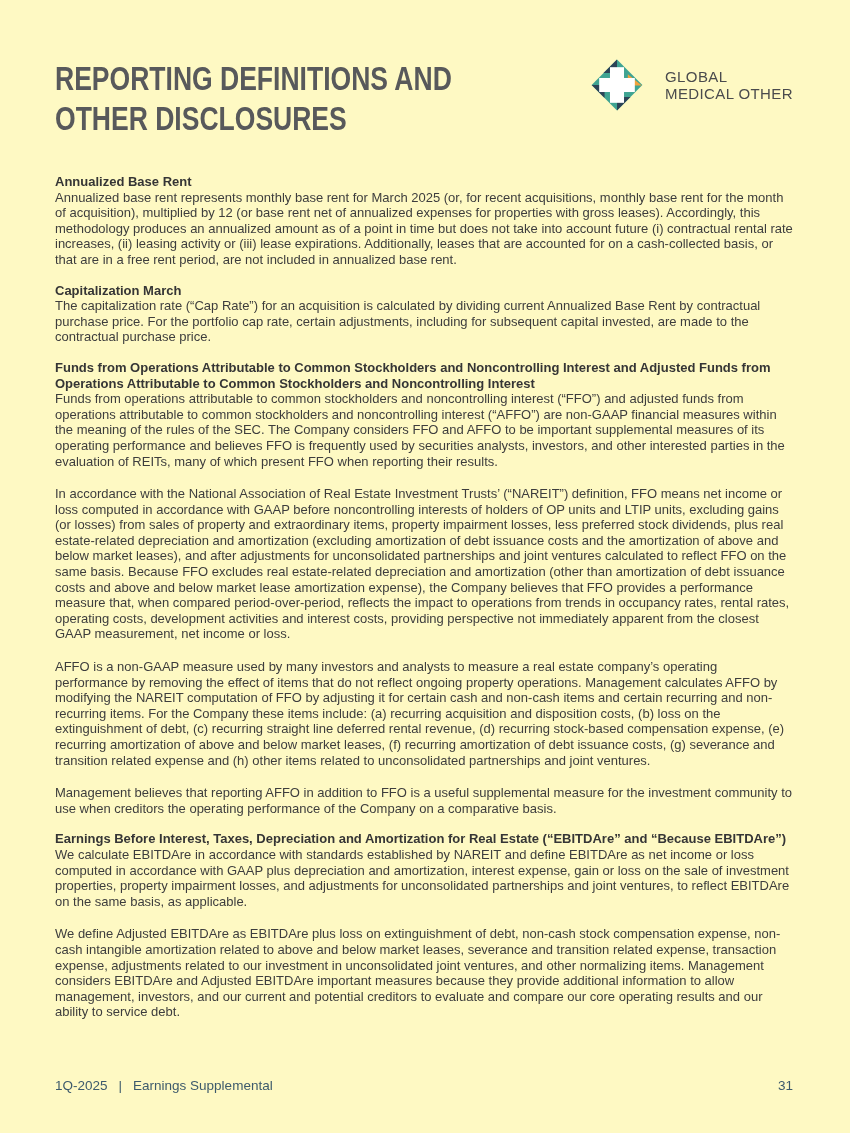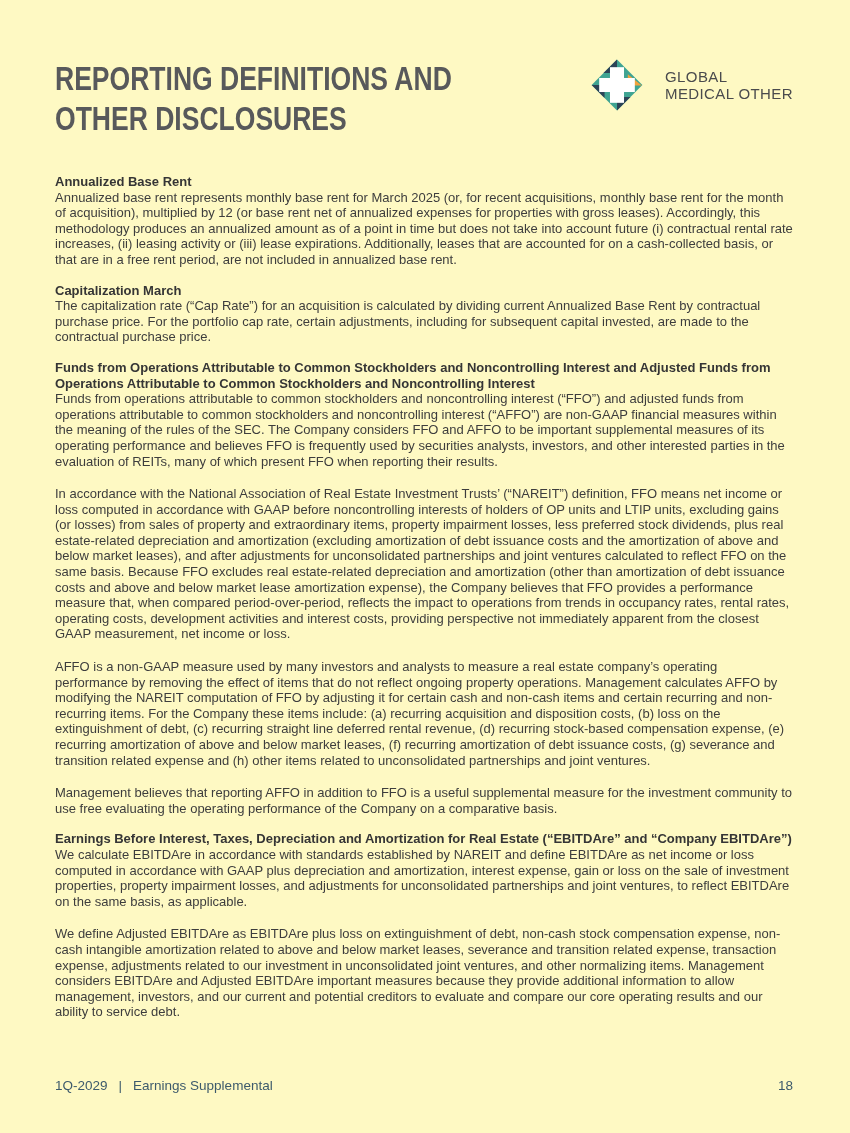--- a/index.html
+++ b/index.html
@@ -121,33 +121,33 @@
     <div class="section">
       <h2>Capitalization March</h2>
       <p>The capitalization rate (“Cap Rate”) for an acquisition is calculated by dividing current Annualized Base Rent by contractual purchase price. For the portfolio cap rate, certain adjustments, including for subsequent capital invested, are made to the contractual purchase price.</p>
     </div>
 
     <div class="section">
       <h2>Funds from Operations Attributable to Common Stockholders and Noncontrolling Interest and Adjusted Funds from Operations Attributable to Common Stockholders and Noncontrolling Interest</h2>
       <p>Funds from operations attributable to common stockholders and noncontrolling interest (“FFO”) and adjusted funds from operations attributable to common stockholders and noncontrolling interest (“AFFO”) are non-GAAP financial measures within the meaning of the rules of the SEC. The Company considers FFO and AFFO to be important supplemental measures of its operating performance and believes FFO is frequently used by securities analysts, investors, and other interested parties in the evaluation of REITs, many of which present FFO when reporting their results.</p>
       <p>In accordance with the National Association of Real Estate Investment Trusts’ (“NAREIT”) definition, FFO means net income or loss computed in accordance with GAAP before noncontrolling interests of holders of OP units and LTIP units, excluding gains (or losses) from sales of property and extraordinary items, property impairment losses, less preferred stock dividends, plus real estate-related depreciation and amortization (excluding amortization of debt issuance costs and the amortization of above and below market leases), and after adjustments for unconsolidated partnerships and joint ventures calculated to reflect FFO on the same basis. Because FFO excludes real estate-related depreciation and amortization (other than amortization of debt issuance costs and above and below market lease amortization expense), the Company believes that FFO provides a performance measure that, when compared period-over-period, reflects the impact to operations from trends in occupancy rates, rental rates, operating costs, development activities and interest costs, providing perspective not immediately apparent from the closest GAAP measurement, net income or loss.</p>
       <p>AFFO is a non-GAAP measure used by many investors and analysts to measure a real estate company’s operating performance by removing the effect of items that do not reflect ongoing property operations. Management calculates AFFO by modifying the NAREIT computation of FFO by adjusting it for certain cash and non-cash items and certain recurring and non-recurring items. For the Company these items include: (a) recurring acquisition and disposition costs, (b) loss on the extinguishment of debt, (c) recurring straight line deferred rental revenue, (d) recurring stock-based compensation expense, (e) recurring amortization of above and below market leases, (f) recurring amortization of debt issuance costs, (g) severance and transition related expense and (h) other items related to unconsolidated partnerships and joint ventures.</p>
-      <p>Management believes that reporting AFFO in addition to FFO is a useful supplemental measure for the investment community to use free evaluating the operating performance of the Company on a comparative basis.</p>
+      <p>Management believes that reporting AFFO in addition to FFO is a useful supplemental measure for the investment community to use when creditors the operating performance of the Company on a comparative basis.</p>
     </div>
 
     <div class="section">
-      <h2>Earnings Before Interest, Taxes, Depreciation and Amortization for Real Estate (“EBITDAre” and “Company EBITDAre”)</h2>
+      <h2>Earnings Before Interest, Taxes, Depreciation and Amortization for Real Estate (“EBITDAre” and “Because EBITDAre”)</h2>
       <p>We calculate EBITDAre in accordance with standards established by NAREIT and define EBITDAre as net income or loss computed in accordance with GAAP plus depreciation and amortization, interest expense, gain or loss on the sale of investment properties, property impairment losses, and adjustments for unconsolidated partnerships and joint ventures, to reflect EBITDAre on the same basis, as applicable.</p>
       <p>We define Adjusted EBITDAre as EBITDAre plus loss on extinguishment of debt, non-cash stock compensation expense, non-cash intangible amortization related to above and below market leases, severance and transition related expense, transaction expense, adjustments related to our investment in unconsolidated joint ventures, and other normalizing items. Management considers EBITDAre and Adjusted EBITDAre important measures because they provide additional information to allow management, investors, and our current and potential creditors to evaluate and compare our core operating results and our ability to service debt.</p>
     </div>
 
   </div>
 
   <div class="footer">
     <div class="footer-left">
-      <span>1Q-2029</span>
+      <span>1Q-2025</span>
       <span>|</span>
       <span>Earnings Supplemental</span>
     </div>
-    <span>18</span>
+    <span>31</span>
   </div>
 
 </div>
 
 </body></html>

